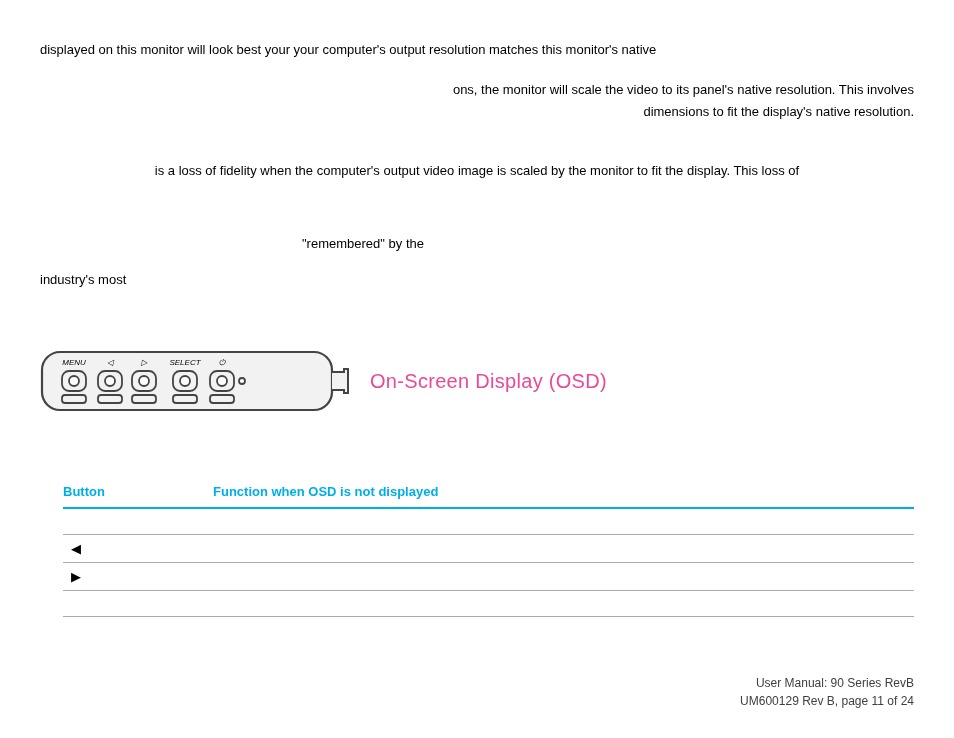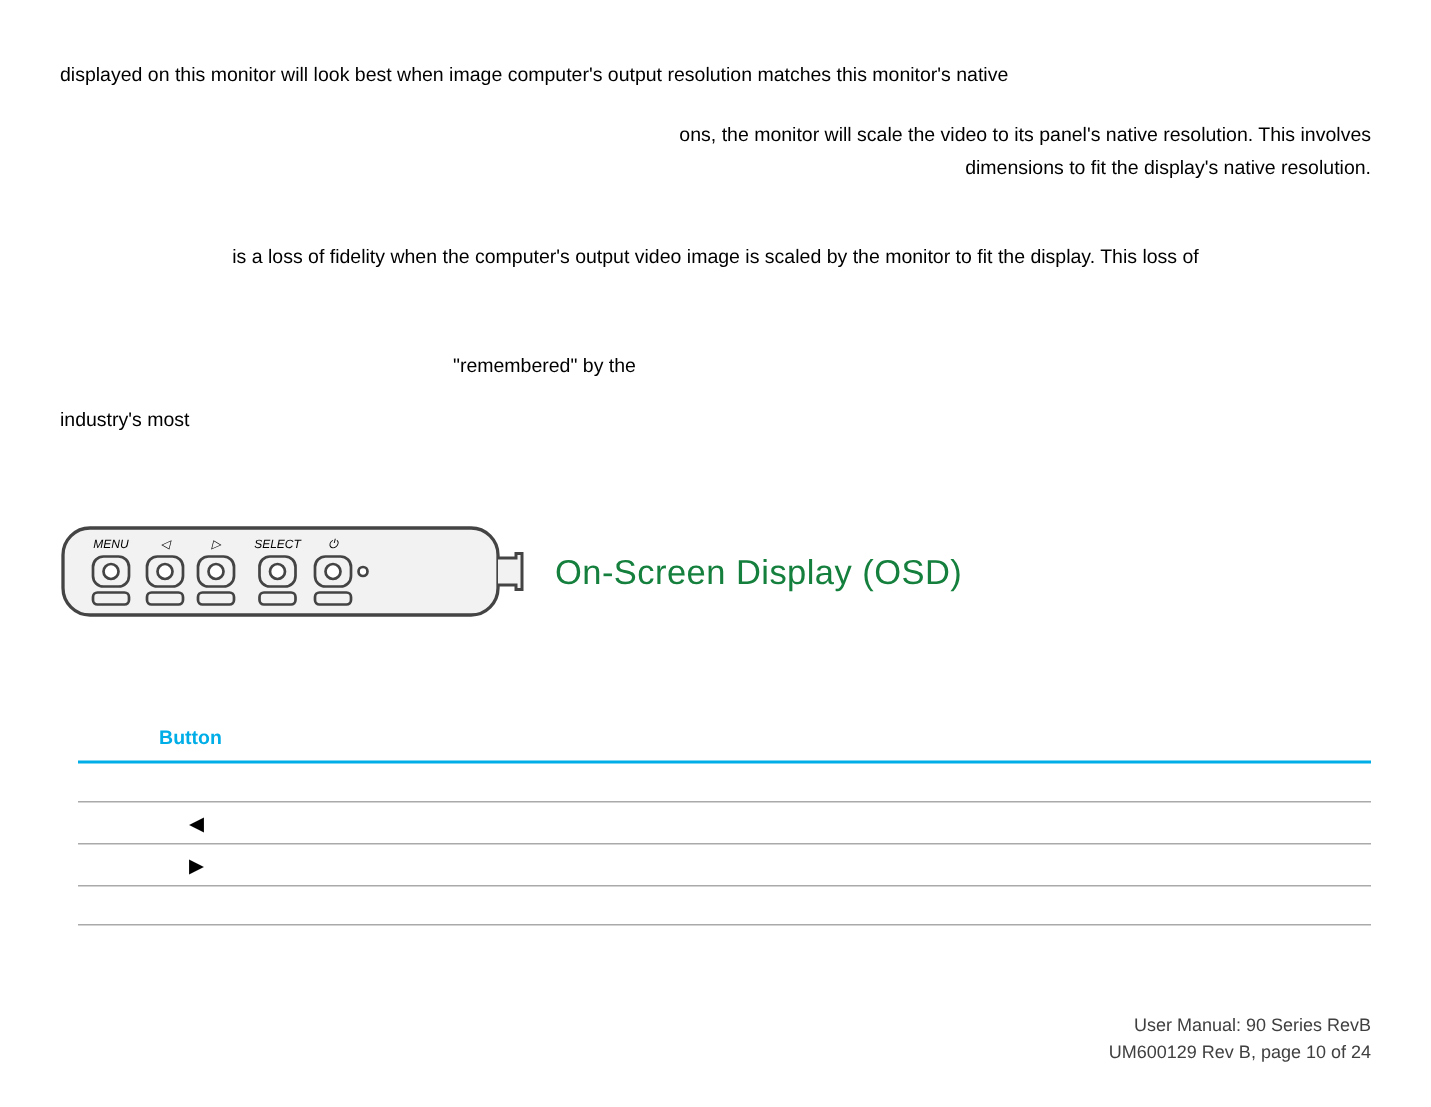--- a/index.html
+++ b/index.html
@@ -18,27 +18,27 @@
     .spacer-sm { height: 18px; }
     .spacer-lg { height: 56px; }
     .panel-row {
       display: flex;
       align-items: center;
       gap: 20px;
       margin-bottom: 60px;
     }
     .panel-svg { width: 310px; height: 68px; }
     .heading {
-      font-size: 23px;
-      color: #15803d;
+      font-size: 20px;
+      color: #ec4899;
       font-weight: 300;
       font-family: "Century Gothic","Segoe UI",Arial,sans-serif;
       letter-spacing: .3px;
     }
-    .table { margin-left: 12px; margin-right: 0; text-align: center; }
+    .table { margin-left: 23px; margin-right: 0; }
     .tbl-head {
       display: flex;
       border-bottom: 2px solid #00aee7;
       padding: 8px 0 8px 0;
       font-family: "Century Gothic","Segoe UI",Arial,sans-serif;
       color: #00aee7;
       font-weight: bold;
       font-size: 13px;
     }
     .col1 { width: 150px; }
@@ -62,21 +62,21 @@
       right: 40px;
       text-align: right;
       color: #404040;
       font-size: 12px;
       line-height: 1.5;
     }
   </style>
 </head>
 <body>
 
-<div class="body-text">displayed on this monitor will look best when image computer's output resolution matches this monitor's native</div>
+<div class="body-text">displayed on this monitor will look best your your computer's output resolution matches this monitor's native</div>
 <div class="spacer-sm"></div>
 <div class="body-text center">ons, the monitor will scale the video to its panel's native resolution. This involves</div>
 <div class="body-text center">dimensions to fit the display's native resolution.</div>
 <div class="body-text" style="text-align:center; padding-left:0;margin-top:39px;">is a loss of fidelity when the computer's output video image is scaled by the monitor to fit the display. This loss of</div>
 <div style="height:50px;"></div>
 <div class="body-text" style="display:flex;">
   <span style="width:262px;"></span>
   <span>"remembered" by the</span>
 </div>
 <div style="height:14px;"></div>
@@ -127,31 +127,32 @@
 
       <circle cx="202" cy="33" r="3" fill="#fff"></circle>
     </g>
   </svg>
   <div class="heading">On-Screen Display (OSD)</div>
 </div>
 
 <div class="table">
   <div class="tbl-head">
     <div class="col1">Button</div>
+    <div class="col2">Function when OSD is not displayed</div>
   </div>
   <div class="tbl-blank"></div>
   <div class="tbl-row">
     <div class="col1 arrow">◀</div>
     <div class="col2"></div>
     <div class="col3"></div>
   </div>
   <div class="tbl-row">
     <div class="col1 arrow">▶</div>
     <div class="col2"></div>
     <div class="col3"></div>
   </div>
   <div class="tbl-blank"></div>
 </div>
 
 <div class="footer">
   <div>User Manual: 90 Series RevB</div>
-  <div>UM600129 Rev B, page 10 of 24</div>
+  <div>UM600129 Rev B, page 11 of 24</div>
 </div>
 
 </body></html>

